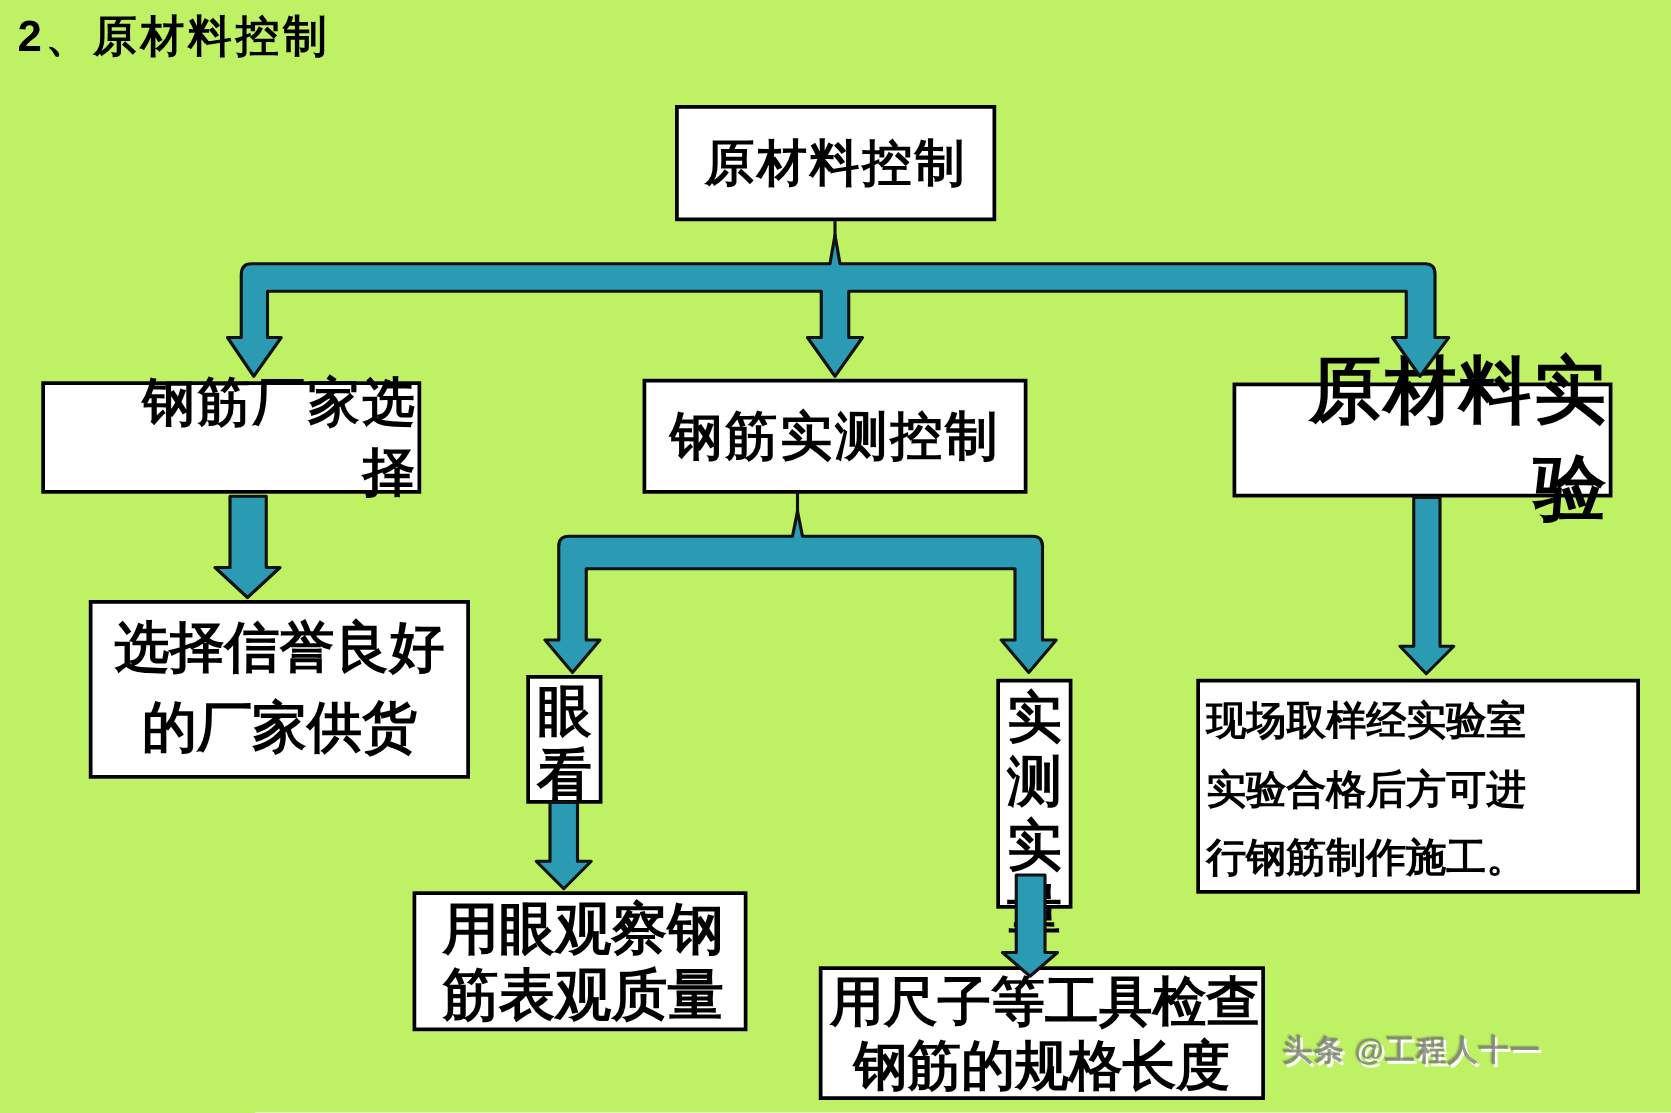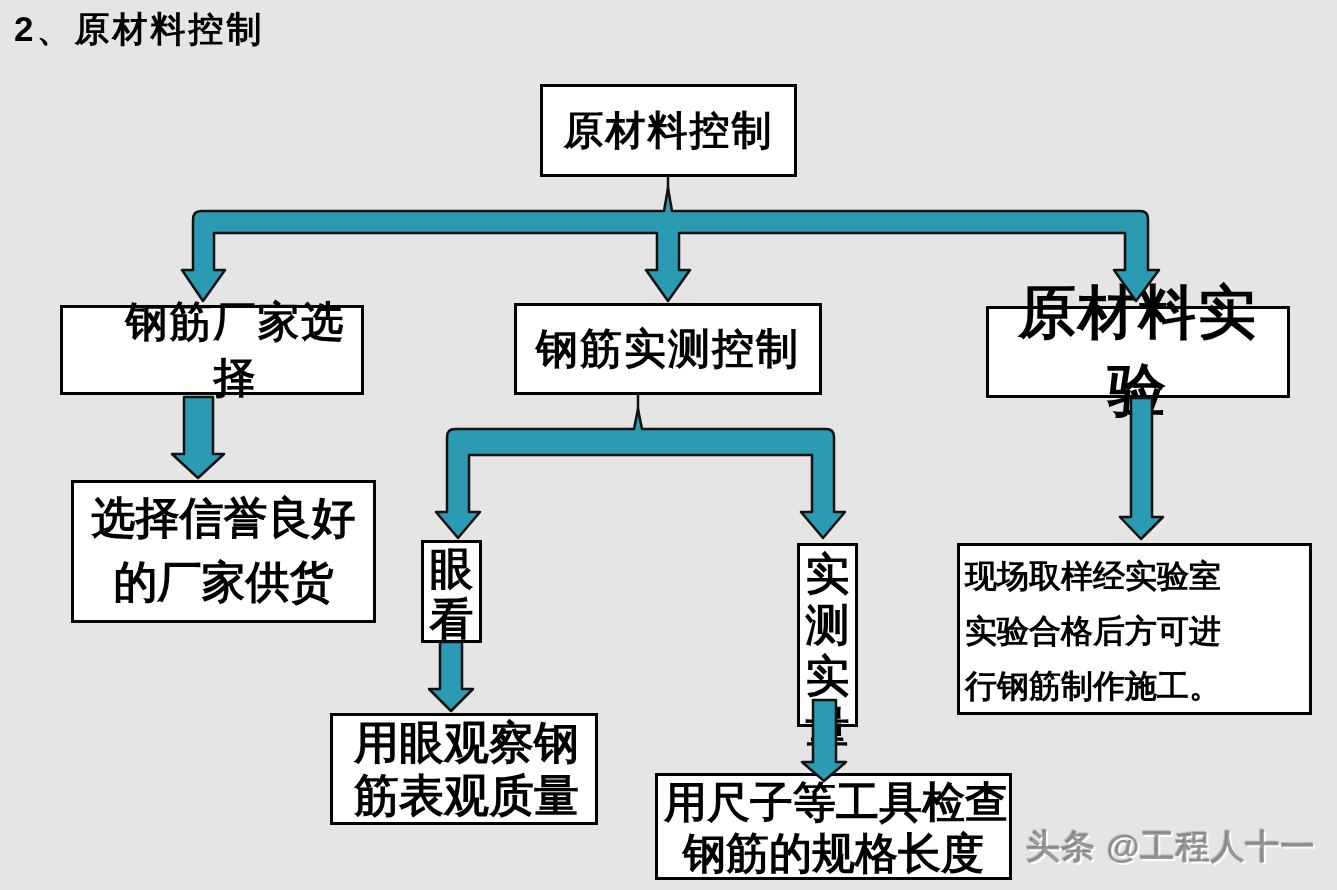--- a/index.html
+++ b/index.html
@@ -1,19 +1,19 @@
 <!DOCTYPE html>
 <html><head>
 <meta charset="utf-8">
 <style>
   html,body{margin:0;padding:0;background:#ffffff;}
   #canvas{
     position:relative;
     width:1337px;height:890px;
-    background:#e5e5e5;
+    background:#bef264;
     font-family:"Liberation Serif","DejaVu Serif",serif;
     overflow:hidden;
   }
   #page-title{
     position:absolute;left:14px;top:6px;
     font-size:35px;font-weight:bold;color:#000;
     letter-spacing:3px;
     font-family:"Liberation Sans","DejaVu Sans",sans-serif;
   }
   .node{
@@ -21,47 +21,47 @@
     border:3px solid #000;
     background:#fff;
     box-sizing:border-box;
     color:#000;
     font-weight:600;
     z-index:2;
   }
   .center-node{
     display:flex;align-items:center;justify-content:center;
     letter-spacing:2px;
-    text-align:center;
+    text-align:right;
   }
   .multiline{white-space:nowrap;}
   .multiline .line{display:block;}
   .vbox{
     display:flex;flex-direction:column;align-items:center;
     overflow:visible;
   }
   .vbox .vchar{display:block;text-align:center;}
   #node-root{left:540px;top:84px;width:257px;height:93px;font-size:40px;}
-  #node-b1{left:60px;top:305px;width:304px;height:90px;font-size:42px;padding-left:47px;}
+  #node-b1{left:33px;top:305px;width:304px;height:90px;font-size:42px;padding-left:47px;}
   #node-b2{left:514px;top:303px;width:308px;height:92px;font-size:42px;}
   #node-b3{left:986px;top:306px;width:304px;height:92px;font-size:58px;}
   #node-b1d{left:47px;top:480px;width:305px;height:143px;font-size:44px;line-height:64px;padding-top:4px;text-align:center;margin-left:24px;}
   #node-sub1{left:421px;top:540px;width:61px;height:103px;font-size:44px;line-height:50px;padding-top:2px;}
   #node-sub2{left:797px;top:543px;width:61px;height:184px;font-size:44px;line-height:51px;padding-top:3px;}
   #node-sub1d{left:330px;top:713px;width:268px;height:112px;font-size:45px;line-height:53px;padding:1px 21px;text-align:left;}
   #node-sub2d{left:655px;top:773px;width:357px;height:107px;font-size:43px;line-height:51px;padding:1px 6px;text-align:center;}
   #node-b3d{left:957px;top:543px;width:355px;height:172px;font-size:32px;line-height:55px;padding:3px 5px;text-align:left;}
   #connector-layer{
     position:absolute;left:0;top:0;z-index:5;
     pointer-events:none;
   }
   #watermark{
     position:absolute;left:1026px;top:824px;
     font-family:"Liberation Sans","DejaVu Sans",sans-serif;
-    font-size:34px;font-weight:bold;
+    font-size:24px;font-weight:bold;
     color:rgba(120,120,120,0.75);
     text-shadow:2px 2px 0 rgba(255,255,255,0.95), -1px -1px 1px rgba(90,90,90,0.35);
     letter-spacing:1px;
     z-index:6;
   }
 </style>
 </head>
 <body>
 
 <div id="canvas">

